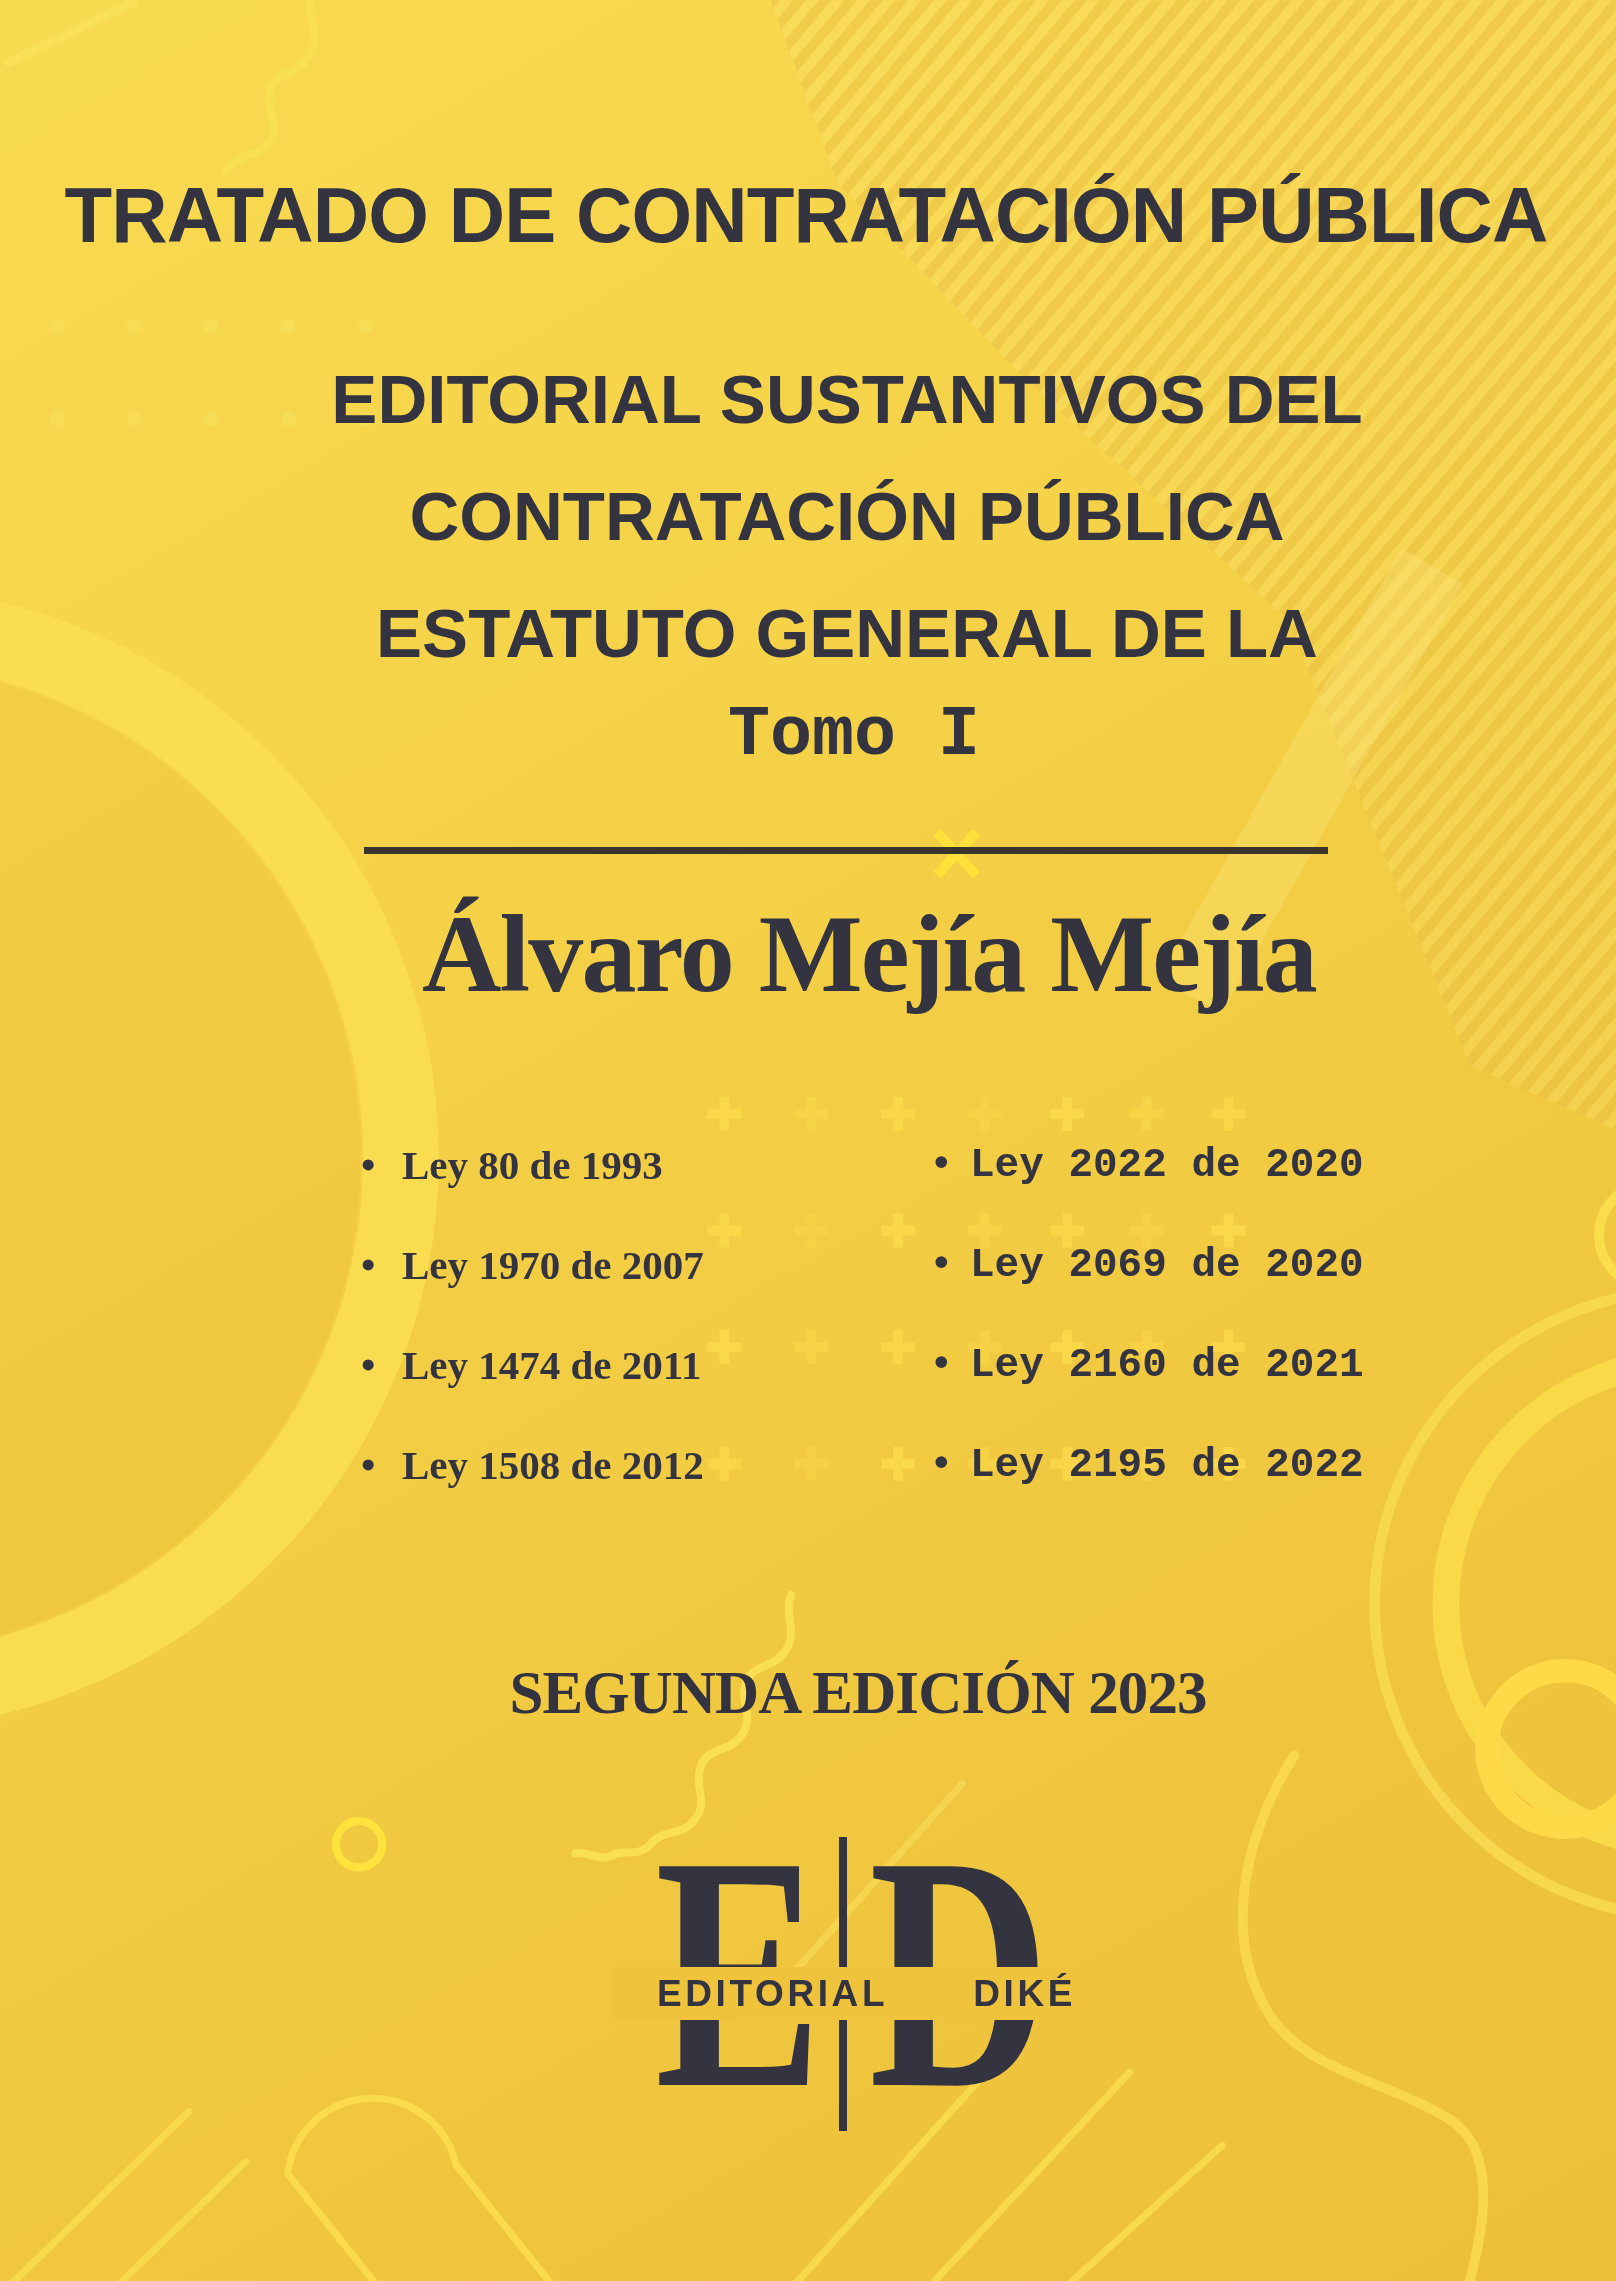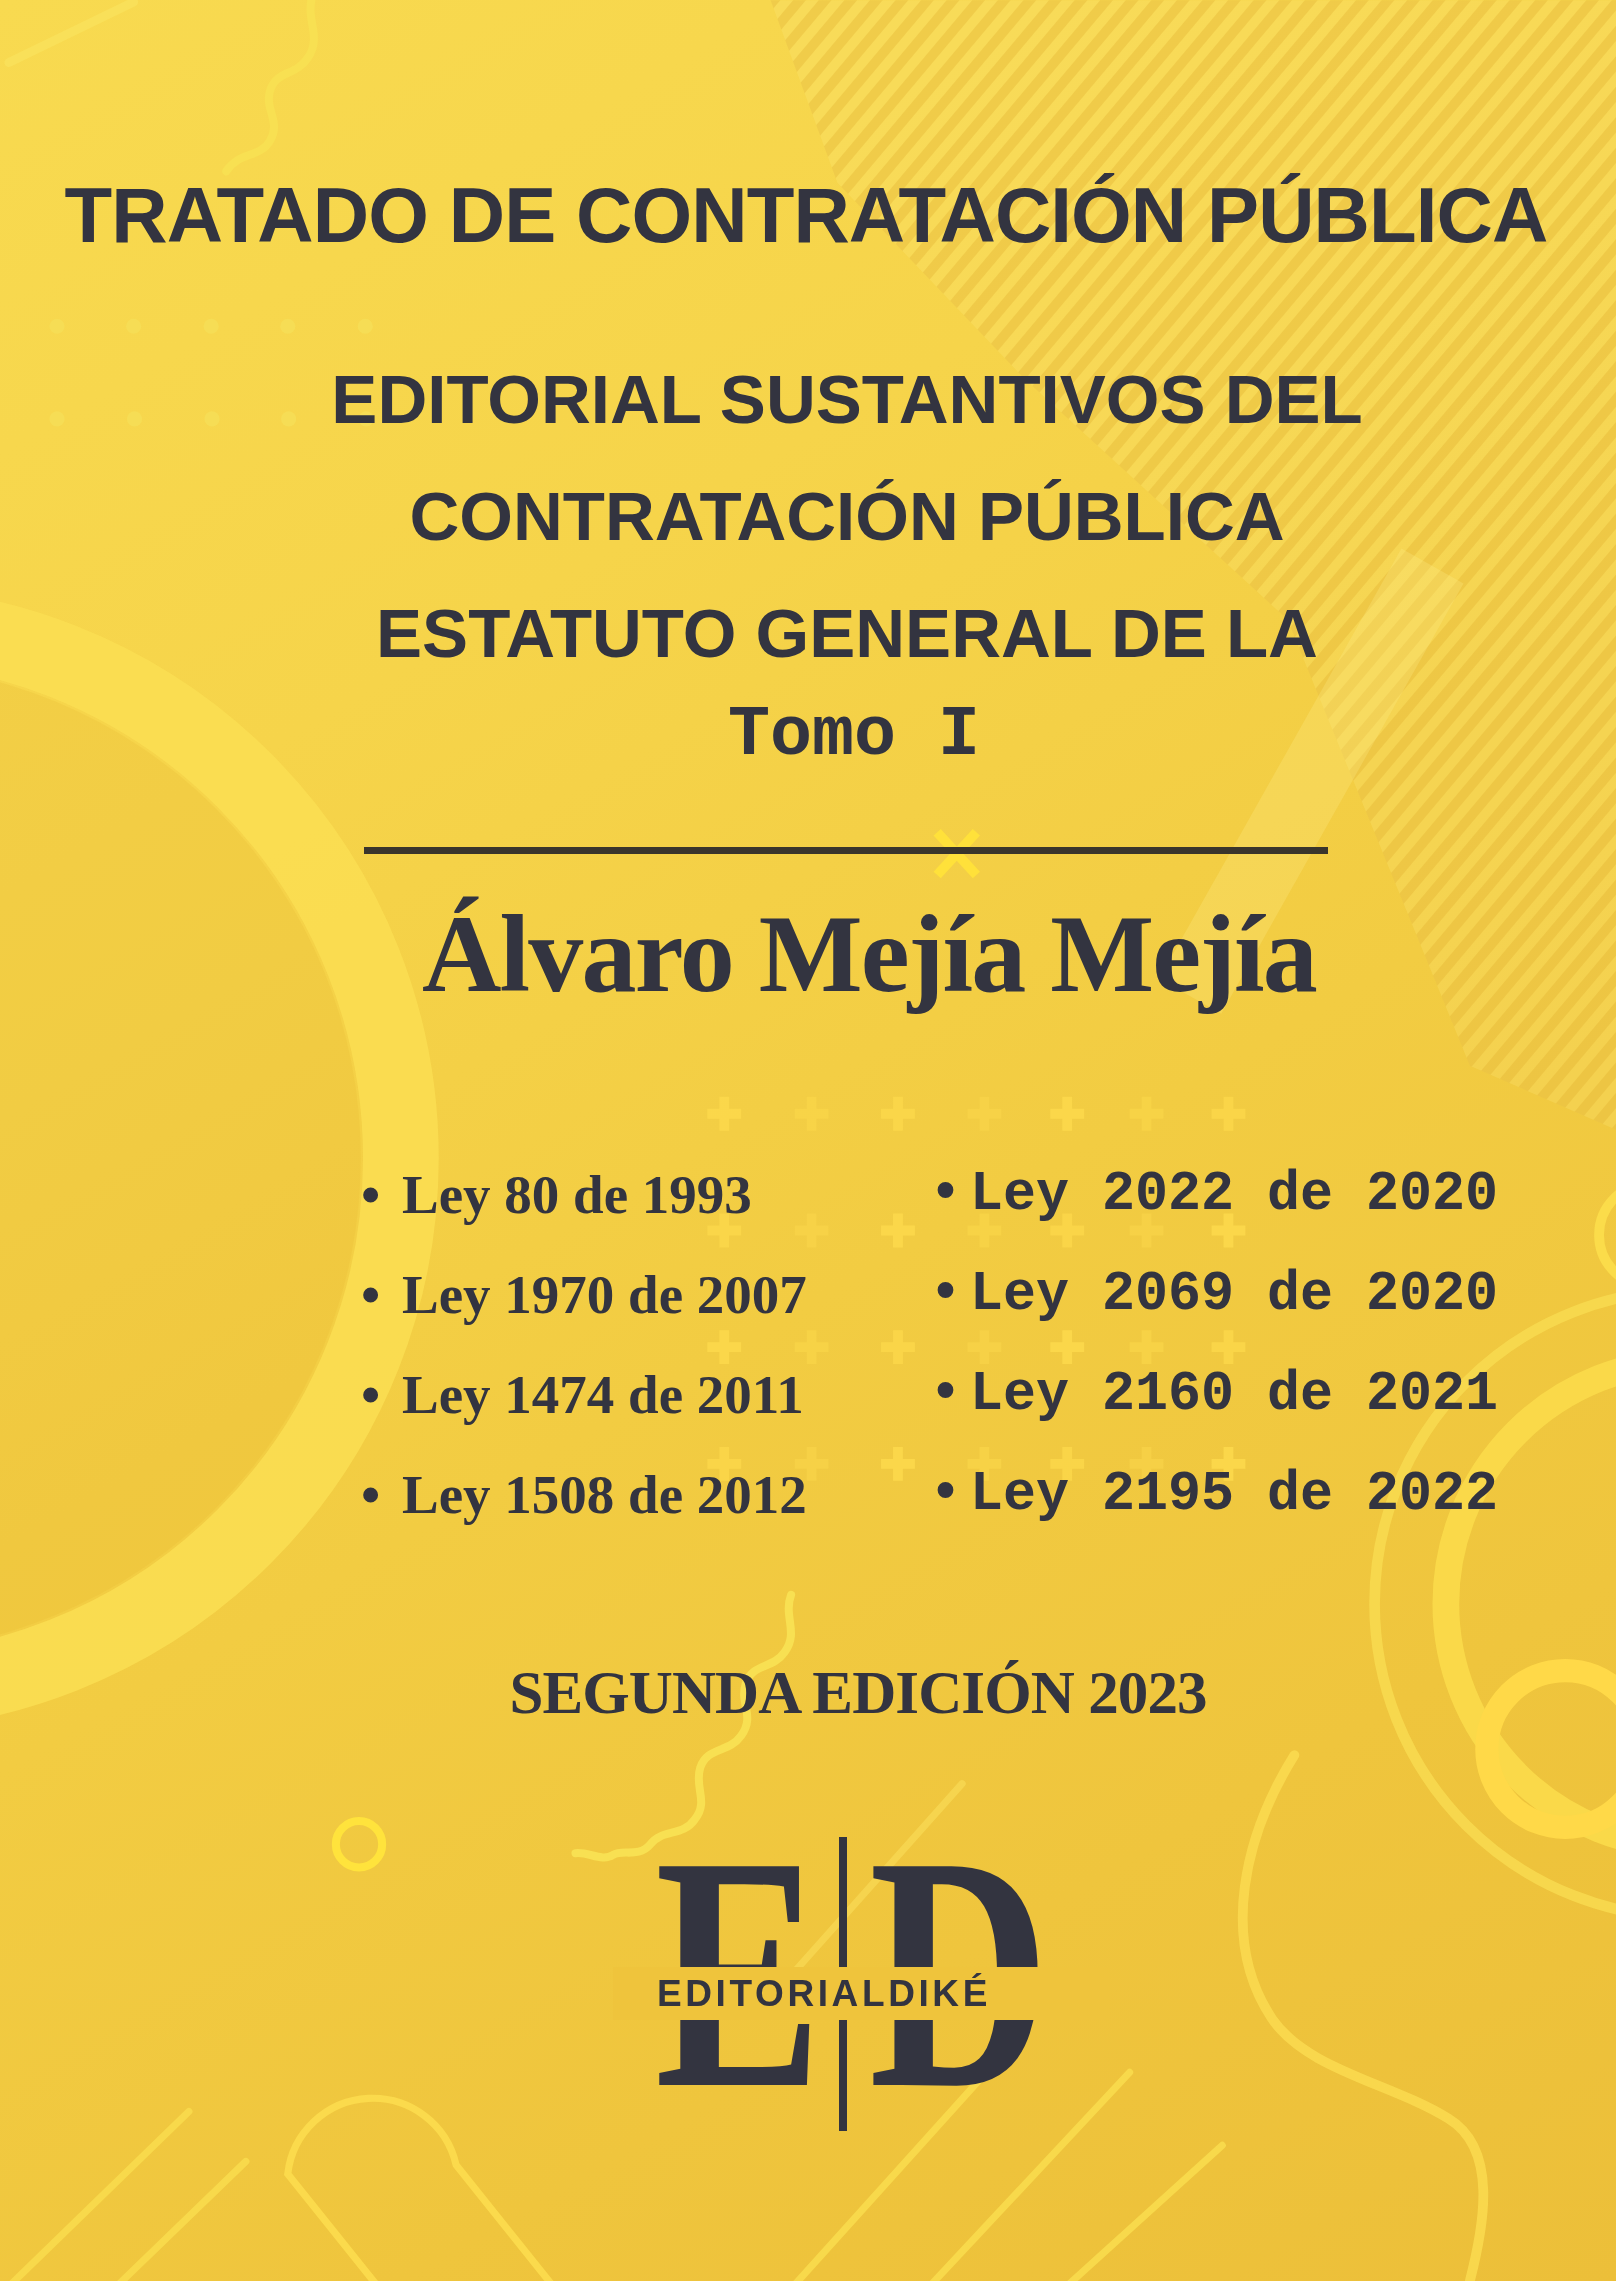--- a/index.html
+++ b/index.html
@@ -34,22 +34,22 @@
   .divider{
     top:847px;left:364px;width:964px;height:7.1px;
     background:var(--divider);
   }
   .author{
     top:891px;left:869px;transform:translateX(-50%);
     font-family:"Liberation Serif",serif;font-size:110px;font-weight:bold;
     letter-spacing:-1.8px;white-space:nowrap;
   }
   .laws{
-    top:1145px;
-    font-family:"Liberation Serif",serif;font-size:55px;font-weight:bold;
+    top:1115px;
+    font-family:"Liberation Serif",serif;font-size:41px;font-weight:bold;
     line-height:100px;white-space:nowrap;
   }
   .laws-left{left:361px;}
   .laws-right{left:929px;font-family:Liberation Mono, monospace;}
   .laws .b{display:inline-block;width:41px;}
   .edition{
     top:1658px;left:858px;transform:translateX(-50%);
     font-family:"Liberation Serif",serif;font-size:61px;font-weight:bold;
     letter-spacing:-0.9px;white-space:nowrap;
   }
@@ -58,21 +58,21 @@
     font-size:334px;line-height:1;
     transform:scaleX(.75);transform-origin:0 0;
     white-space:nowrap;
   }
   .mono-e{left:655px;top:1805px;}
   .mono-d{left:869px;top:1805px;}
   .logo-bar{left:839px;top:1837px;width:8px;height:294px;background:var(--ink);}
   .logo-band{left:613px;top:1967px;width:497px;height:53px;background:#efc43c;}
   .logo-word{
     left:657px;top:1967px;width:419px;height:53px;
-    display:flex;align-items:center;
+    display:flex;justify-content:space-between;align-items:center;
     font-size:37px;font-weight:bold;letter-spacing:3.6px;white-space:nowrap;
   }
 </style>
 </head>
 <body>
 
 <div class="cover">
 
   <svg class="decor" width="1616" height="2281" viewBox="0 0 1814 2560" aria-hidden="true">
     <defs>

